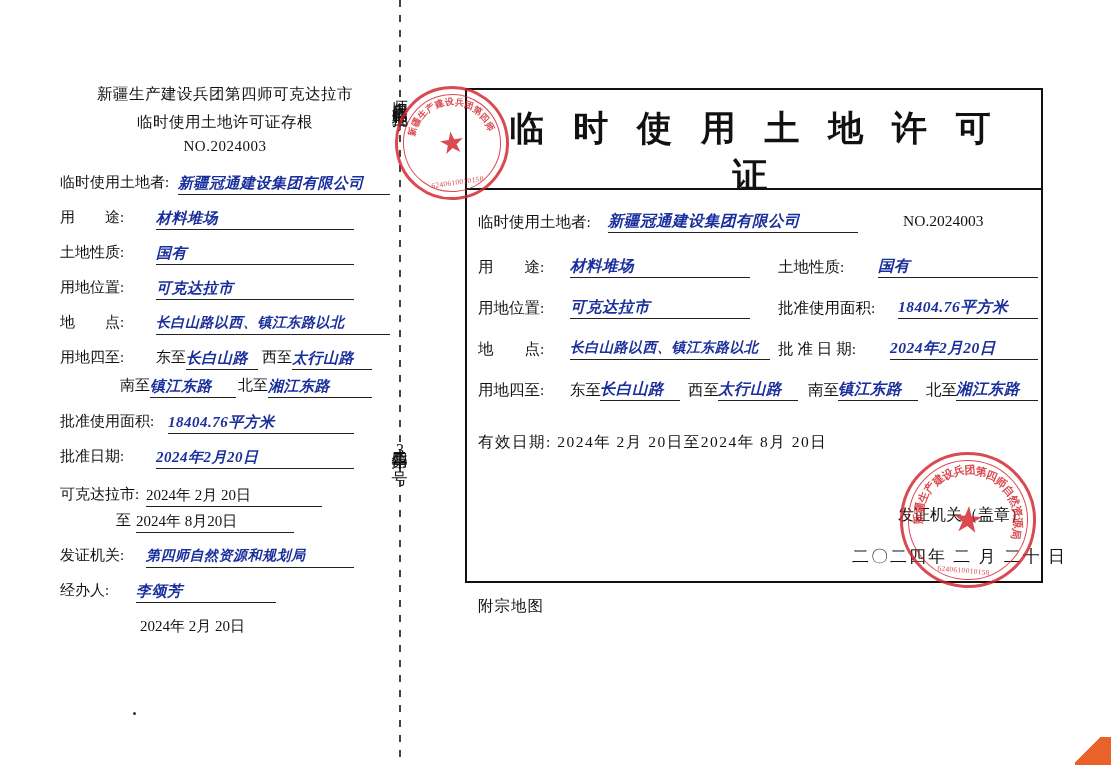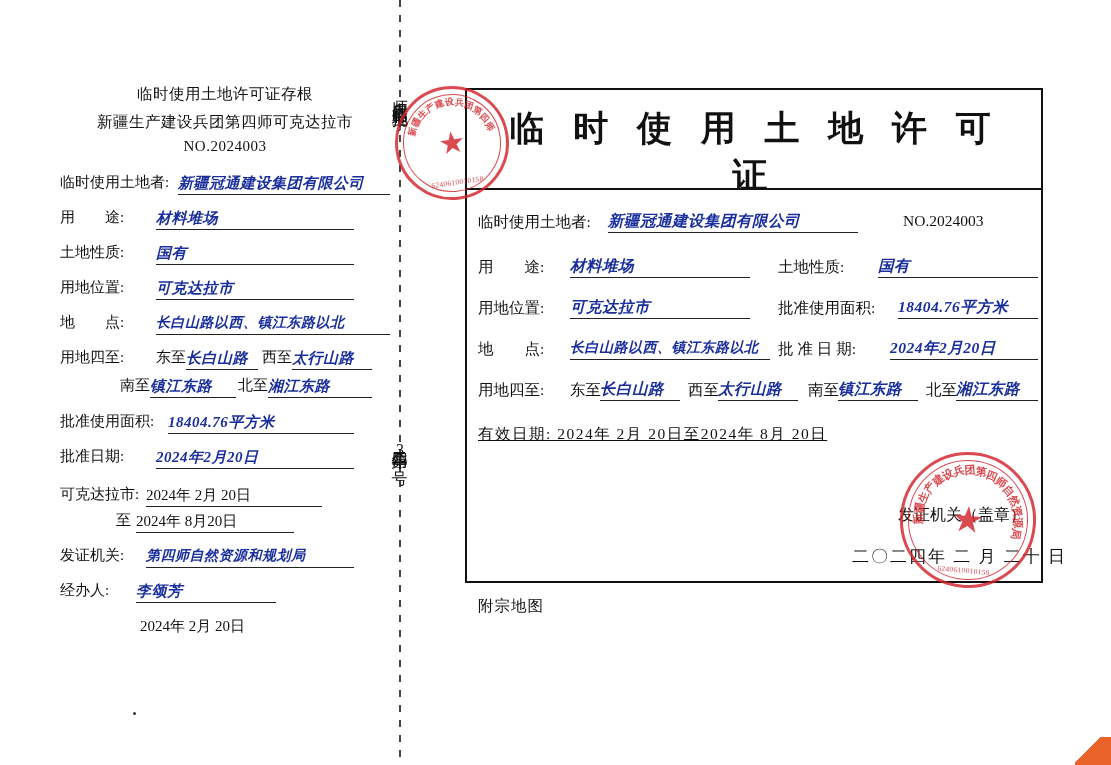--- a/index.html
+++ b/index.html
@@ -235,22 +235,22 @@
     font-size: 15.5px;
     letter-spacing: 1px;
   }
 </style>
 </head>
 <body>
 
 <div class="abs" id="perforation"></div>
 
 <div class="abs" id="stub">
+  <div class="stub-title">新疆生产建设兵团第四师可克达拉市</div>
   <div class="stub-title">临时使用土地许可证存根</div>
-  <div class="stub-title">新疆生产建设兵团第四师可克达拉市</div>
   <div class="stub-no">NO.2024003</div>
 
   <div class="frow" style="margin-top:16px;">
     <span class="flabel print">临时使用土地者:</span>
     <span class="fval hand" style="left:118px; width:212px;">新疆冠通建设集团有限公司</span>
   </div>
 
   <div class="frow">
     <span class="flabel print">用　　途:</span>
     <span class="fval hand" style="left:96px; width:198px;">材料堆场</span>
@@ -363,21 +363,21 @@
   <span class="cval hand" style="left:122px; top:0; width:80px;">长白山路</span>
   <span class="cplain print" style="left:210px; top:2px;">西至</span>
   <span class="cval hand" style="left:240px; top:0; width:80px;">太行山路</span>
   <span class="cplain print" style="left:330px; top:2px;">南至</span>
   <span class="cval hand" style="left:360px; top:0; width:80px;">镇江东路</span>
   <span class="cplain print" style="left:448px; top:2px;">北至</span>
   <span class="cval hand" style="left:478px; top:0; width:82px;">湘江东路</span>
 </div>
 
 <div class="crow" style="left:478px; top:418px; width:560px; height:26px;">
-  <span class="cplain print" style="left:0; top:6px; letter-spacing:1.5px;text-decoration:underline;">有效日期: 2024年 2月 20日至2024年 8月 20日</span>
+  <span class="cplain print" style="left:0; top:14px; letter-spacing:1.5px;">有效日期: 2024年 2月 20日至2024年 8月 20日</span>
 </div>
 
 <div class="crow" style="left:898px; top:505px;">
   <span class="cplain print" style="left:0; top:0; font-size:16px;">发证机关（盖章）</span>
 </div>
 
 <div class="crow" style="left:852px; top:545px;">
   <span class="cplain print" style="left:0; top:0; font-size:17px; letter-spacing:2px;">二〇二四年 二 月 二十 日</span>
 </div>
 

